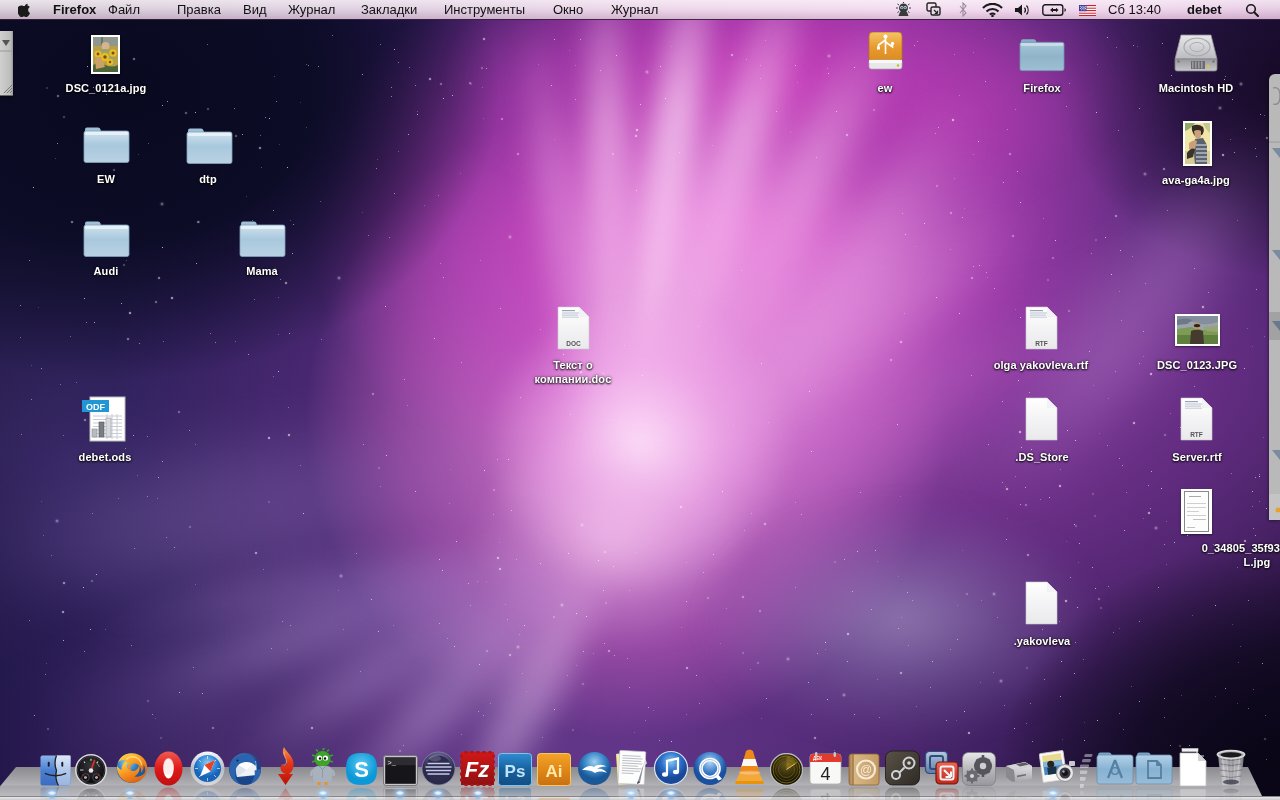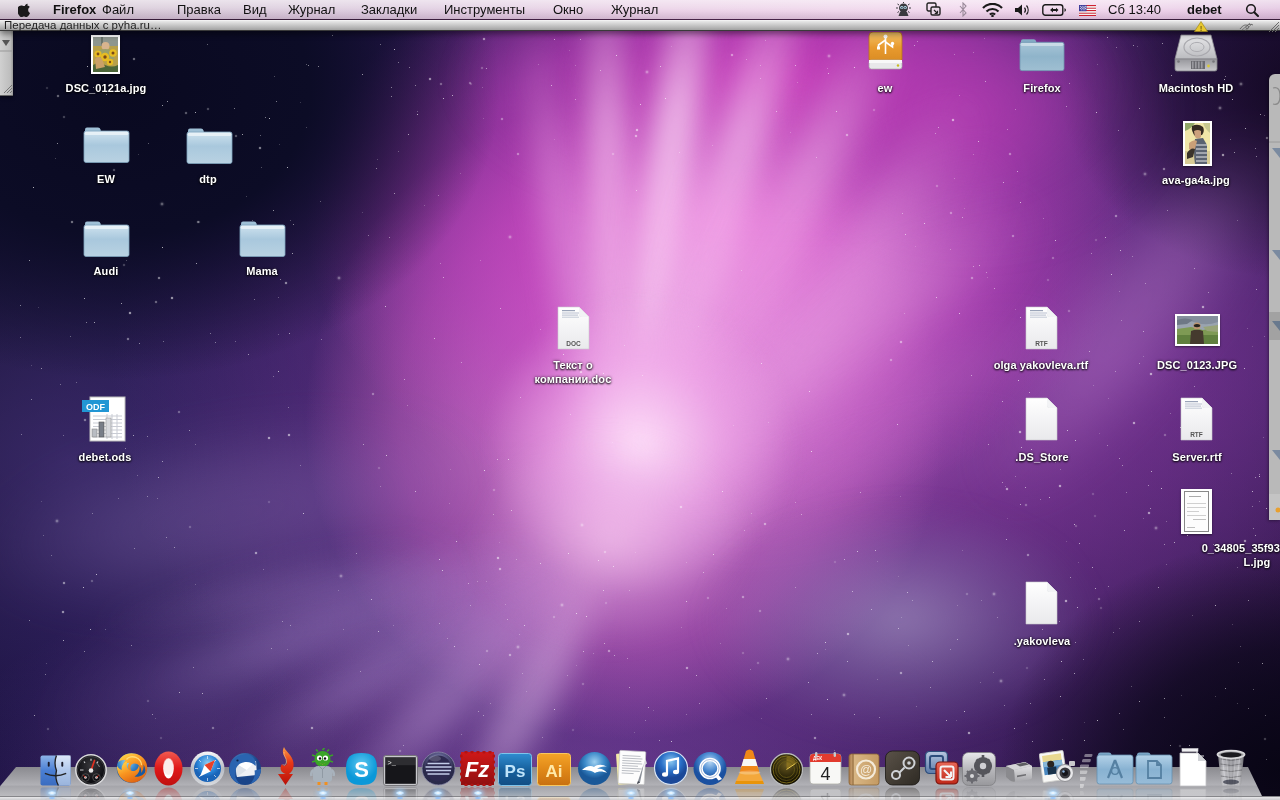--- a/index.html
+++ b/index.html
@@ -392,44 +392,27 @@
       <path d="M3 74 L11 74 L11 84 Z" fill="#7a8aa0"></path>
       <path d="M3 176 L11 176 L11 186 Z" fill="#7a8aa0"></path>
       <rect x="0" y="238" width="11" height="28" fill="#a2a2a2"></rect>
       <path d="M3 247 L11 247 L11 257 Z" fill="#68798e"></path>
       <path d="M3 376 L11 376 L11 386 Z" fill="#7a8aa0"></path>
       <rect x="0" y="420" width="11" height="26" fill="#c4c4c4"></rect>
       <circle cx="9" cy="436" r="2.5" fill="#e8a030"></circle>
     </svg>
   </div>
 
-  <div id="statusbar">
-    <span style="position:absolute;left:4px;top:-2px">Передача данных с pyha.ru…</span>
-    <svg style="position:absolute;left:1194px;top:0px" width="14" height="11" viewBox="0 0 14 11">
-      <path d="M7 0.5 L13.5 10.5 L0.5 10.5 Z" fill="#e8c830" stroke="#a08818" stroke-width="0.7"></path>
-      <text x="7" y="9.5" font-size="8" font-weight="bold" fill="#7a6410" text-anchor="middle">!</text>
-    </svg>
-    <svg style="position:absolute;left:1238px;top:0" width="26" height="11" viewBox="0 0 26 11">
-      <path d="M2 8 C5 4 8 3 10 5 C12 7 9 9 8 7 C7 5 12 2 15 4" stroke="#555" stroke-width="0.8" fill="none"></path>
-      <path d="M4 9 L12 2 M7 9.5 L14 3" stroke="#666" stroke-width="0.7"></path>
-    </svg>
-    <g></g>
-    <svg style="position:absolute;left:1267px;top:0" width="13" height="11" viewBox="0 0 13 11">
-      <g stroke="#6a6a6a" stroke-width="1">
-          <path d="M2 11 L12 1 M5 11 L12 4 M8 11 L12 7"></path>
-        </g>
-    </svg>
-  </div>
 
   <div id="menubar">
     <svg class="abs" style="left:18px;top:3px" width="14" height="14" viewBox="0 0 17 17">
       <path fill="#1a1a1a" d="M11.7 0.8 c0.1 1 -0.3 2 -0.9 2.8 -0.6 0.8 -1.7 1.4 -2.7 1.3 -0.1 -1 0.4 -2 1 -2.7 C9.8 1.4 10.9 0.9 11.7 0.8 Z M14.6 12.1 c-0.4 1 -0.6 1.4 -1.1 2.3 -0.8 1.2 -1.9 2.7 -3.2 2.7 -1.2 0 -1.5 -0.8 -3.1 -0.8 -1.6 0 -1.9 0.8 -3.1 0.8 -1.3 0 -2.3 -1.3 -3.1 -2.5 -2.2 -3.3 -2.4 -7.2 -1.1 -9.3 1 -1.5 2.5 -2.4 3.9 -2.4 1.5 0 2.4 0.8 3.6 0.8 1.2 0 1.9 -0.8 3.6 -0.8 1.3 0 2.6 0.7 3.5 1.9 -3.1 1.7 -2.6 6.1 0.1 7.3 Z"></path>
     </svg>
     <span class="mi" style="left:53px;font-weight:bold">Firefox</span>
-    <span class="mi" style="left:102px">Файл</span>
+    <span class="mi" style="left:108px">Файл</span>
     <span class="mi" style="left:177px">Правка</span>
     <span class="mi" style="left:243px">Вид</span>
     <span class="mi" style="left:288px">Журнал</span>
     <span class="mi" style="left:361px">Закладки</span>
     <span class="mi" style="left:444px">Инструменты</span>
     <span class="mi" style="left:553px">Окно</span>
     <span class="mi" style="left:611px">Журнал</span>
 
     <svg class="abs" style="left:896px;top:2px" width="15" height="15" viewBox="0 0 15 15">
       <circle cx="7.5" cy="6" r="4.5" fill="#3a3a3e"></circle>

